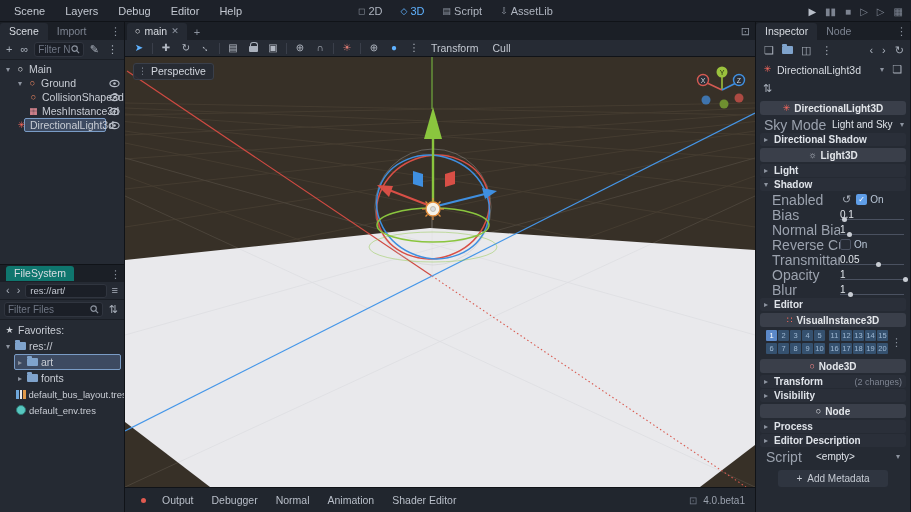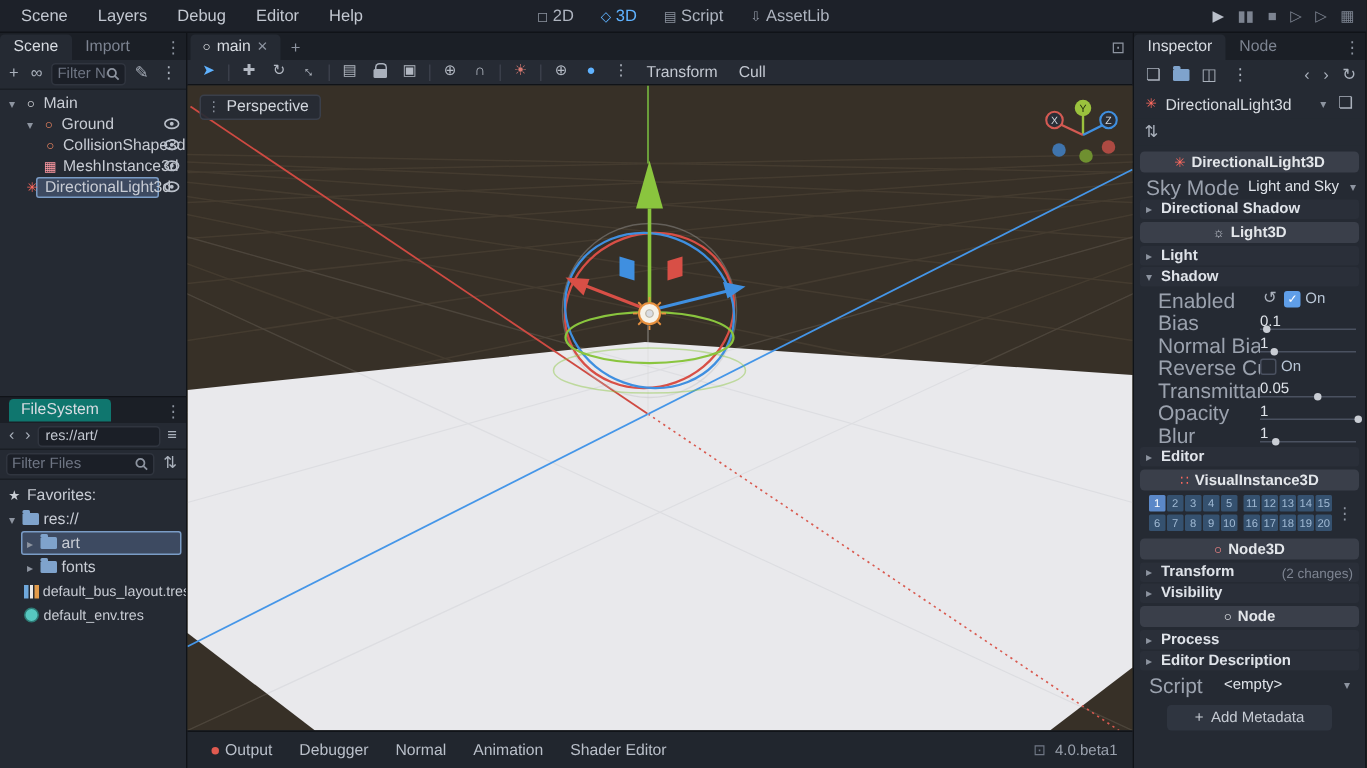--- a/index.html
+++ b/index.html
@@ -87,21 +87,21 @@
   
   .viewport { position:relative; width:630px; height:430px; flex:0 0 430px; background:#373027; }
   .persp-btn { position:absolute; left:8px; top:6px; background:rgba(38,43,52,.92); border:1px solid #3a3f4a;
     border-radius:3px; padding:1px 7px 2px 4px; display:flex; gap:4px; align-items:center;
     color:#d2d6dd; font-size:10.5px; }
   .persp-btn .dots { color:#8d94a0; font-size:9px; }
 
   
   .bottombar { height:25px; background:#21262e; border-top:1px solid #101318; display:flex;
     align-items:center; gap:2px; padding:0 8px; position:relative; flex:0 0 25px; }
-  .btab { padding:3px 8px; color:#b9bfc9; font-size:10.5px; display:flex; align-items:center; gap:4px; }
+  .btab { padding:3px 8px; color:#b9bfc9; font-size:10.5px; display:flex; align-items:center; gap:16px; }
   .reddot { width:5px; height:5px; border-radius:50%; background:#e05a50; }
   .version { position:absolute; right:10px; display:flex; gap:6px; align-items:center; color:#9aa1ad; font-size:10px; }
   .version .vicon { color:#6f7684; }
 
   
   .insp-tool { height:20px; background:#252a33; display:flex; align-items:center; gap:6px; padding:0 6px; position:relative; }
   .insp-tool .right { position:absolute; right:4px; display:flex; gap:5px; align-items:center; }
   .noderow { height:19px; display:flex; align-items:center; gap:4px; padding:0 6px; background:#252a33; position:relative; }
   .noderow .nname { color:#d8dce2; font-size:10.5px; flex:1; }
   .filterrow { height:18px; display:flex; align-items:center; gap:4px; padding:0 5px; background:#252a33; }

